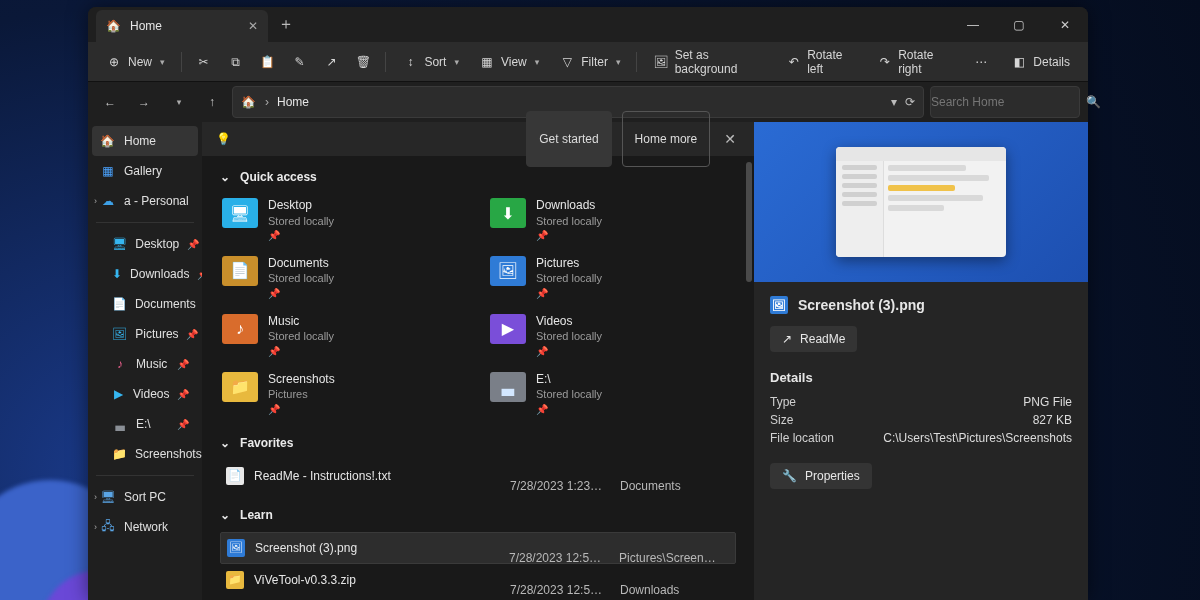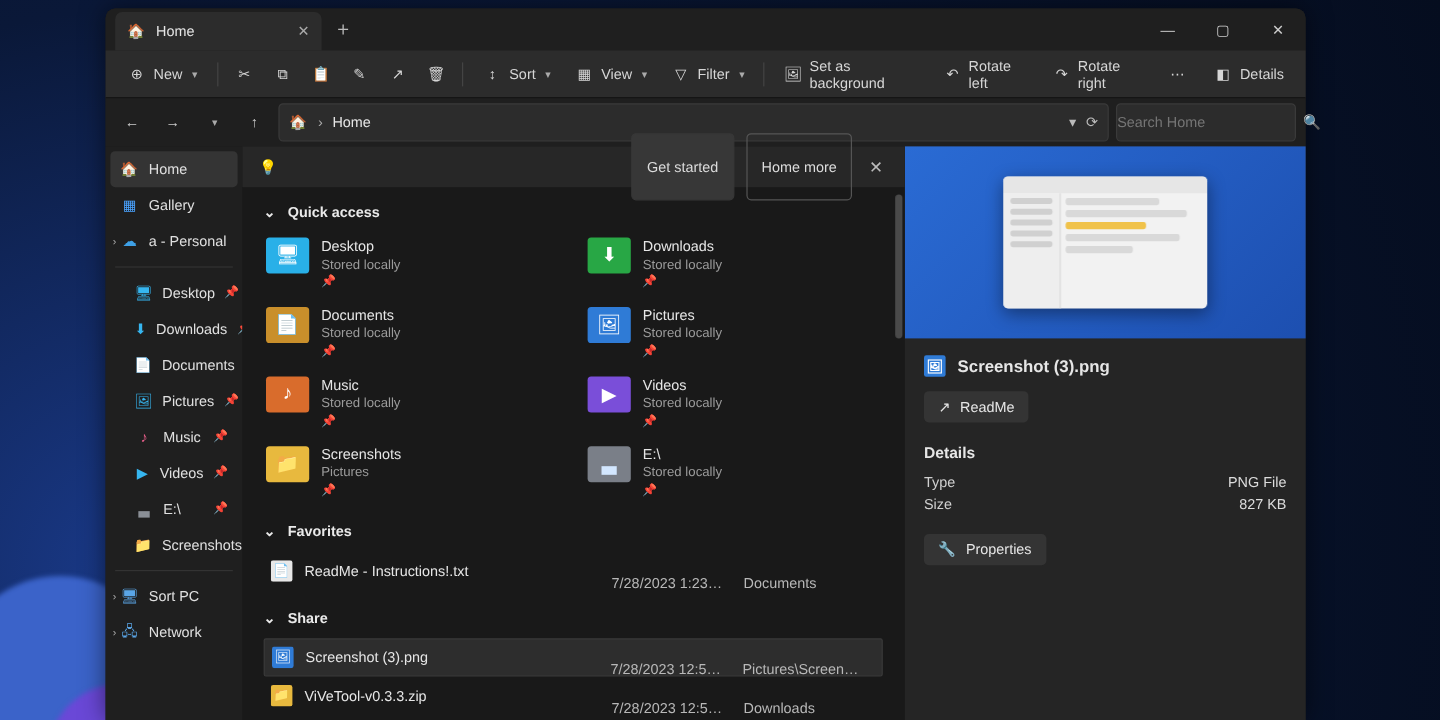--- a/index.html
+++ b/index.html
@@ -349,21 +349,21 @@
                   <span>ReadMe - Instructions!.txt</span>
                 </div>
               <div class="cell dim">7/28/2023 1:23…</div>
               <div class="cell dim">Documents</div>
             </div>
           </div>
 
           <div class="section">
             <div class="sechead">
                 <span>⌄</span>
-                <span>Share</span>
+                <span>Learn</span>
               </div>
             <div class="listrow sel">
               <div class="cell">
                   <div class="smicon si-blue">🖼</div>
                   <span>Screenshot (3).png</span>
                 </div>
               <div class="cell dim">7/28/2023 12:5…</div>
               <div class="cell dim">Pictures\Screen…</div>
             </div>
             <div class="listrow">
@@ -410,20 +410,24 @@
             </div>
           <div class="dhead">Details</div>
           <div class="drow">
               <span class="k">Type</span>
               <span>PNG File</span>
             </div>
           <div class="drow">
               <span class="k">Size</span>
               <span>827 KB</span>
             </div>
+          <div class="drow">
+              <span class="k">File location</span>
+              <span>C:\Users\Test\Pictures\Screenshots</span>
+            </div>
           <div class="dprop">
               <span>🔧</span>
               <span>Properties</span>
             </div>
         </div>
       </div>
     </div>
   </div>
 </div>
 

